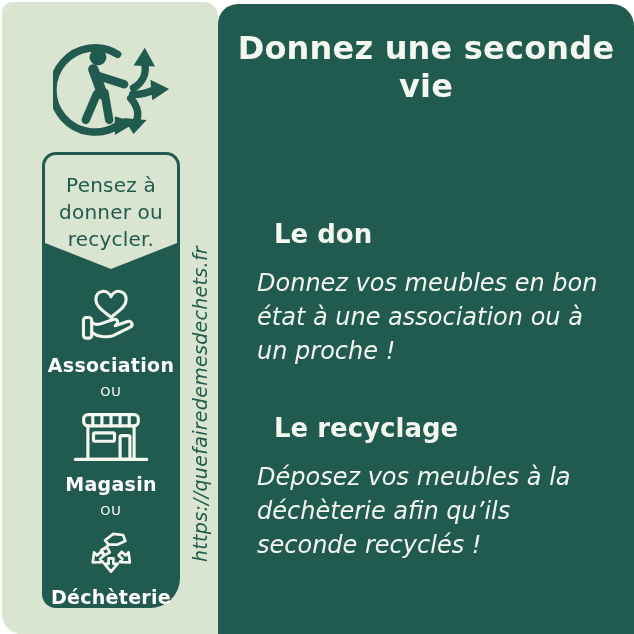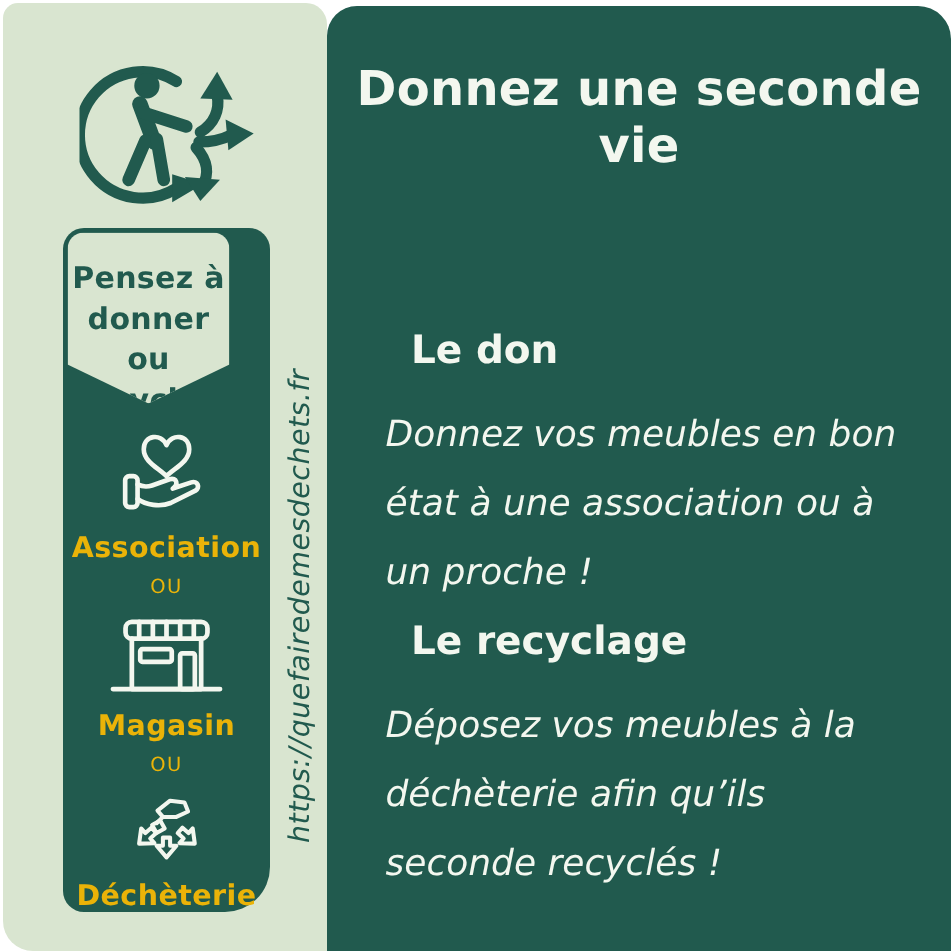--- a/index.html
+++ b/index.html
@@ -28,38 +28,38 @@
   .ribbon {
     position: absolute;
     left: 40px; top: 150px;
     width: 138px; height: 456px;
     background: #215a4e;
     border-radius: 14px 14px 30px 14px;
     box-sizing: border-box;
     padding: 3px;
   }
   .ribbon-header {
-    width: 108px; height: 114px;
+    width: 132px; height: 114px;
     background: #d9e5d0;
     border-radius: 11px 11px 0 0;
     clip-path: polygon(0 0, 100% 0, 100% calc(100% - 26px), 50% 100%, 0 calc(100% - 26px));
     text-align: center;
     box-sizing: border-box;
     padding-top: 17px;
     color: #215a4e;
-    font-weight: bold;
+    font-weight: normal;
     font-size: 20px;
     line-height: 27px;
     letter-spacing: 0.2px;
   }
   .ribbon-body {
     display: flex;
     flex-direction: column;
     align-items: center;
-    color: #eab308;
+    color: #ffffff;
   }
   .rb-icon { display: block; }
   .rb-label { font-weight: bold; font-size: 19px; letter-spacing: 0.3px; }
   .rb-ou { font-size: 13px; letter-spacing: 1px; }
 
   .vertical-url {
     position: absolute;
     left: 198px; top: 402px;
     transform: translate(-50%, -50%) rotate(-90deg);
     white-space: nowrap;
@@ -73,36 +73,36 @@
   .dark-panel {
     position: absolute;
     left: 218px; top: 4px;
     width: 416px; height: 630px;
     background: #215a4e;
     border-radius: 20px 22px 0 0;
     color: #f3f7ef;
   }
   .main-title {
     margin: 0;
-    padding-top: 36px;
+    padding-top: 25px;
     text-align: center;
     font-size: 32px;
     line-height: 38px;
     font-weight: bold;
     letter-spacing: 0.2px;
   }
   .section { position: absolute; left: 39px; right: 24px; }
   .section.don { top: 198px; }
   .section.recyclage { top: 392px; }
   .section-heading { font-size: 26px; font-weight: bold; margin: 17px; }
   .section-body {
     margin: 14px 0 0 0;
     font-style: italic;
     font-size: 24px;
-    line-height: 46px;
+    line-height: 34px;
     max-width: 360px;
   }
 
   svg { display: block; }
 </style>
 </head>
 <body>
 
 <div class="canvas">
 

